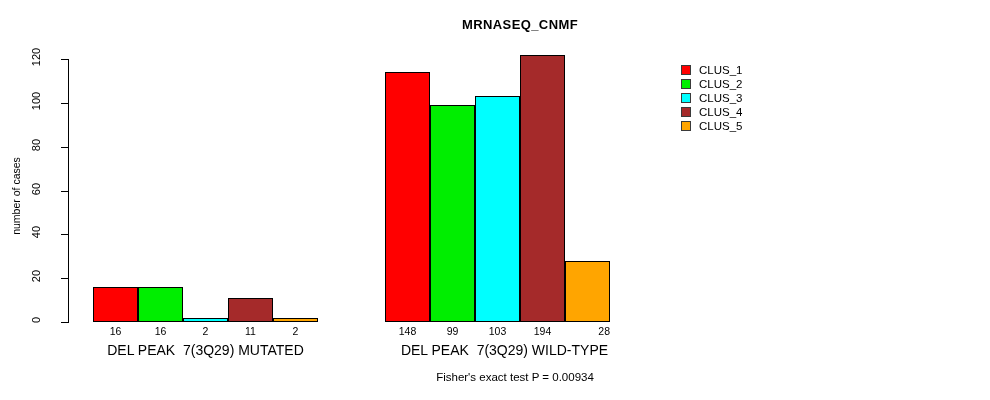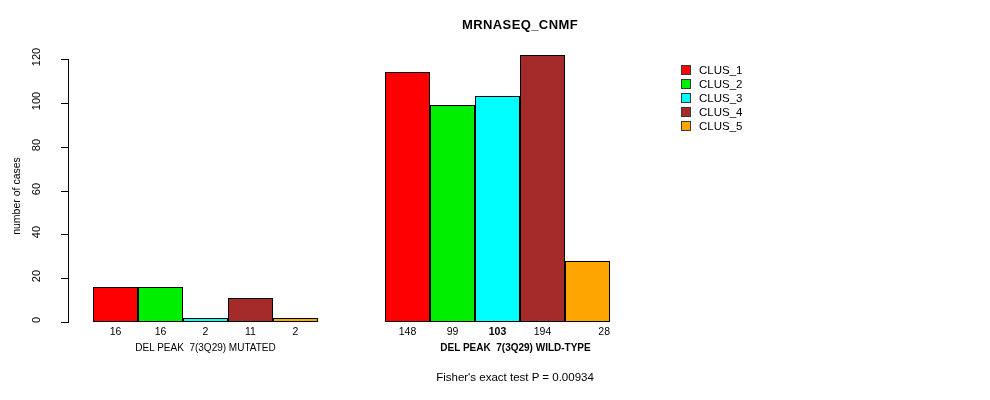--- a/index.html
+++ b/index.html
@@ -87,21 +87,21 @@
     bottom: 0;
   }
   .bar-value {
     position: absolute;
     font-size: 10.5px;
     text-align: center;
     white-space: nowrap;
   }
   .group-label {
     position: absolute;
-    font-size: 10px;
+    font-size: 14px;
     text-align: center;
     white-space: pre;
   }
   
   #footer-note {
     position: absolute;
     left: 0;
     top: 371px;
     width: 990px;
     text-align: center;
@@ -172,26 +172,26 @@
       <div class="bar" title="CLUS_4: 11" style="left: 228px; width: 45px; height: 24.1083px; bottom: 78px; background: rgb(165, 42, 42);"></div>
       <div class="bar-value" style="left: 228px; width: 45px; top: 325px;">11</div>
       <div class="bar" title="CLUS_5: 2" style="left: 273px; width: 45px; height: 4.38333px; bottom: 78px; background: rgb(255, 165, 0);"></div>
       <div class="bar-value" style="left: 273px; width: 45px; top: 325px;">2</div>
       <div class="group-label" style="left: 53px; width: 305px; top: 342px;">DEL PEAK  7(3Q29) MUTATED</div>
       <div class="bar" title="CLUS_1: 114" style="left: 385px; width: 45px; height: 249.85px; bottom: 78px; background: rgb(255, 0, 0);"></div>
       <div class="bar-value" style="left: 385px; width: 45px; top: 325px;">148</div>
       <div class="bar" title="CLUS_2: 99" style="left: 430px; width: 45px; height: 216.975px; bottom: 78px; background: rgb(0, 238, 0);"></div>
       <div class="bar-value" style="left: 430px; width: 45px; top: 325px;">99</div>
       <div class="bar" title="CLUS_3: 103" style="left: 475px; width: 45px; height: 225.742px; bottom: 78px; background: rgb(0, 255, 255);"></div>
-      <div class="bar-value" style="left: 475px; width: 45px; top: 325px; font-weight: bold;">103</div>
+      <div class="bar-value" style="left: 475px; width: 45px; top: 325px;">103</div>
       <div class="bar" title="CLUS_4: 122" style="left: 520px; width: 45px; height: 267.383px; bottom: 78px; background: rgb(165, 42, 42);"></div>
       <div class="bar-value" style="left: 520px; width: 45px; top: 325px;">194</div>
       <div class="bar" title="CLUS_5: 28" style="left: 565px; width: 45px; height: 61.3667px; bottom: 78px; background: rgb(255, 165, 0);"></div>
       <div class="bar-value" style="left: 565px; width: 45px; top: 325px; text-align: right;">28</div>
-      <div class="group-label" style="left: 363px; width: 305px; top: 342px; font-weight: bold;">DEL PEAK  7(3Q29) WILD-TYPE</div>
+      <div class="group-label" style="left: 352px; width: 305px; top: 342px;">DEL PEAK  7(3Q29) WILD-TYPE</div>
     </div>
 
   <div id="footer-note">Fisher's exact test P = 0.00934</div>
 
   <div id="legend">
       <div class="legend-row">
         <div class="legend-swatch" style="background: rgb(255, 0, 0);"></div>
         <div class="legend-label">CLUS_1</div>
       </div>
       <div class="legend-row">

